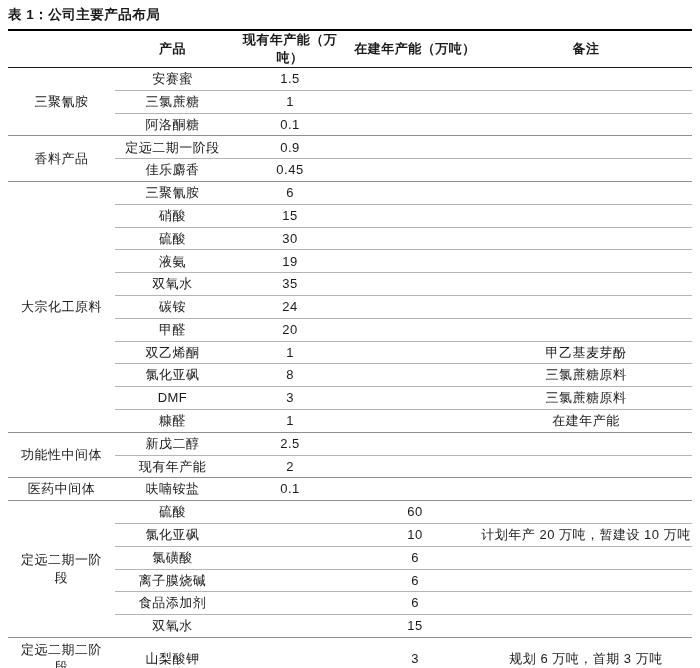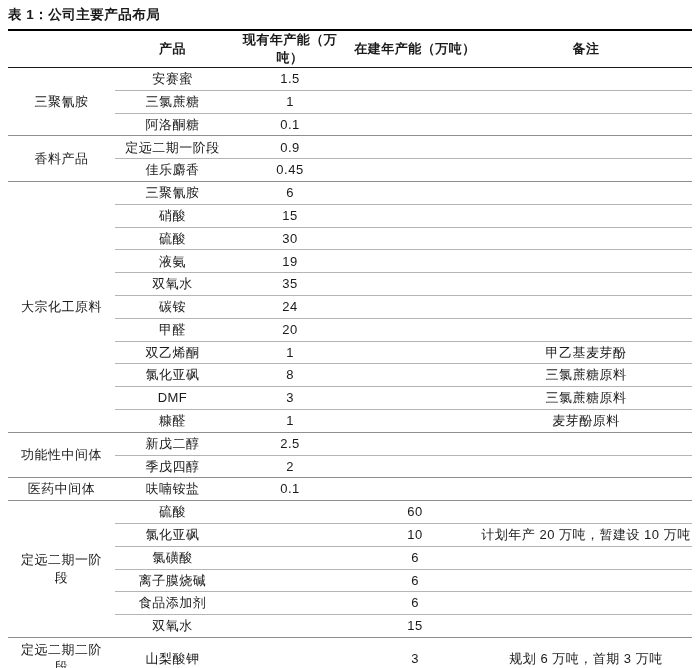--- a/index.html
+++ b/index.html
@@ -177,31 +177,31 @@
         <tr class="inner">
           <td class="product">DMF</td>
           <td class="cur">3</td>
           <td class="under"></td>
           <td class="note">三氯蔗糖原料</td>
         </tr>
         <tr class="inner">
           <td class="product">糠醛</td>
           <td class="cur">1</td>
           <td class="under"></td>
-          <td class="note">麦芽酚原料</td>
+          <td class="note">在建年产能</td>
         </tr>
         <tr class="group-start">
           <td class="cat" rowspan="2"><span class="cat-label">功能性中间体</span></td>
           <td class="product">新戊二醇</td>
           <td class="cur">2.5</td>
           <td class="under"></td>
           <td class="note"></td>
         </tr>
         <tr class="inner">
-          <td class="product">季戊四醇</td>
+          <td class="product">现有年产能</td>
           <td class="cur">2</td>
           <td class="under"></td>
           <td class="note"></td>
         </tr>
         <tr class="group-start">
           <td class="cat" rowspan="1"><span class="cat-label">医药中间体</span></td>
           <td class="product">呋喃铵盐</td>
           <td class="cur">0.1</td>
           <td class="under"></td>
           <td class="note"></td>

